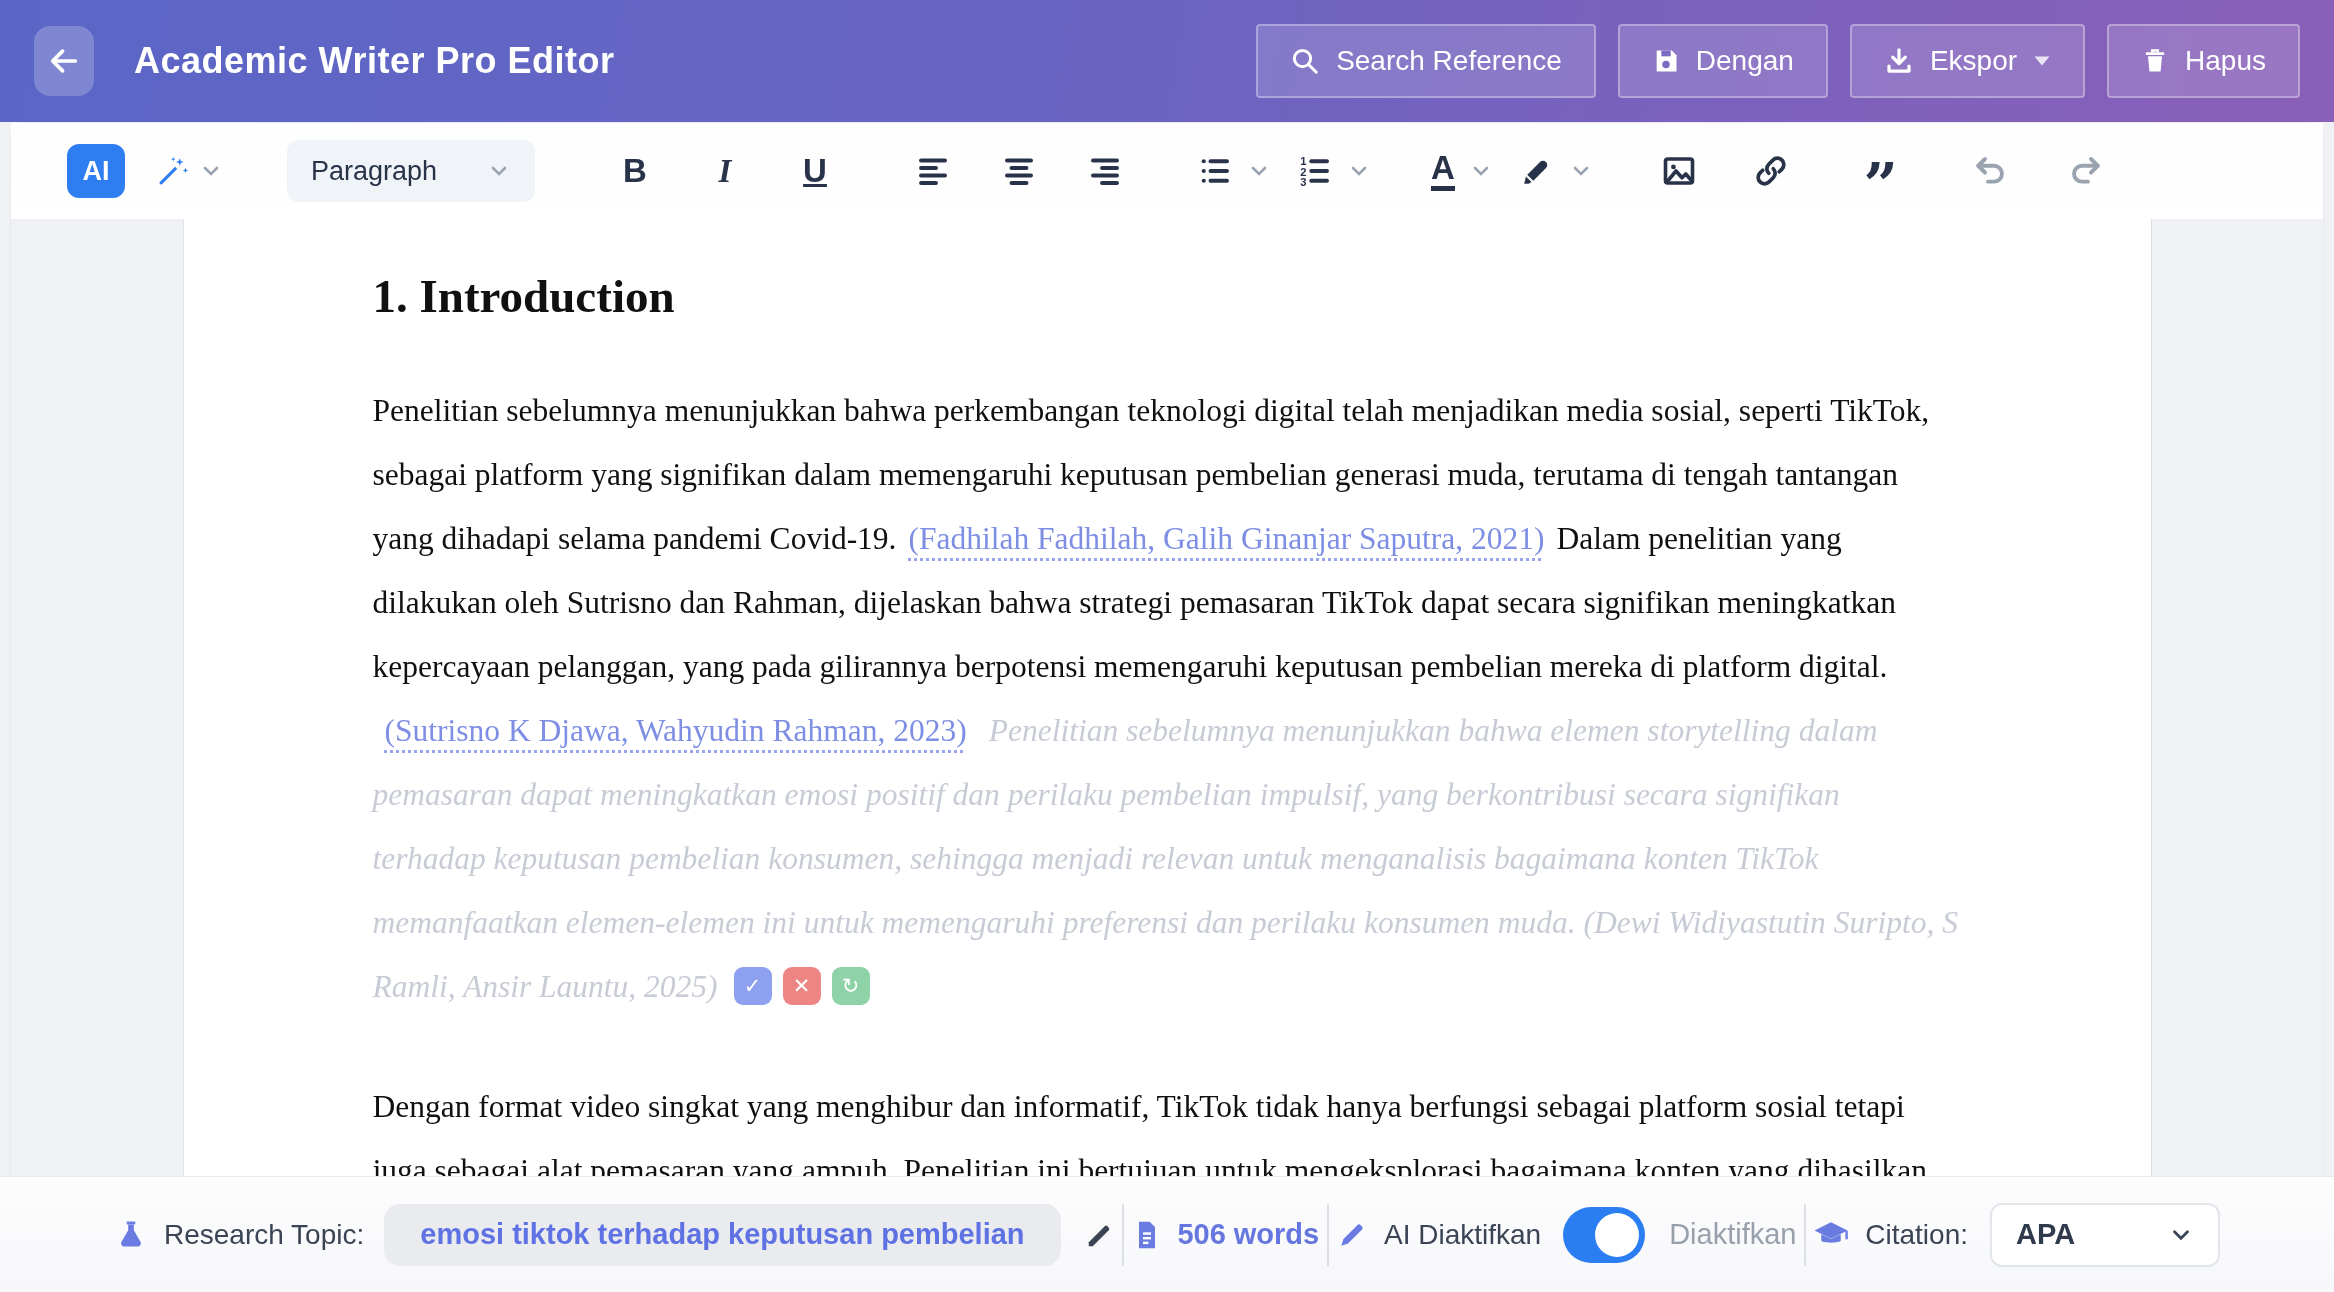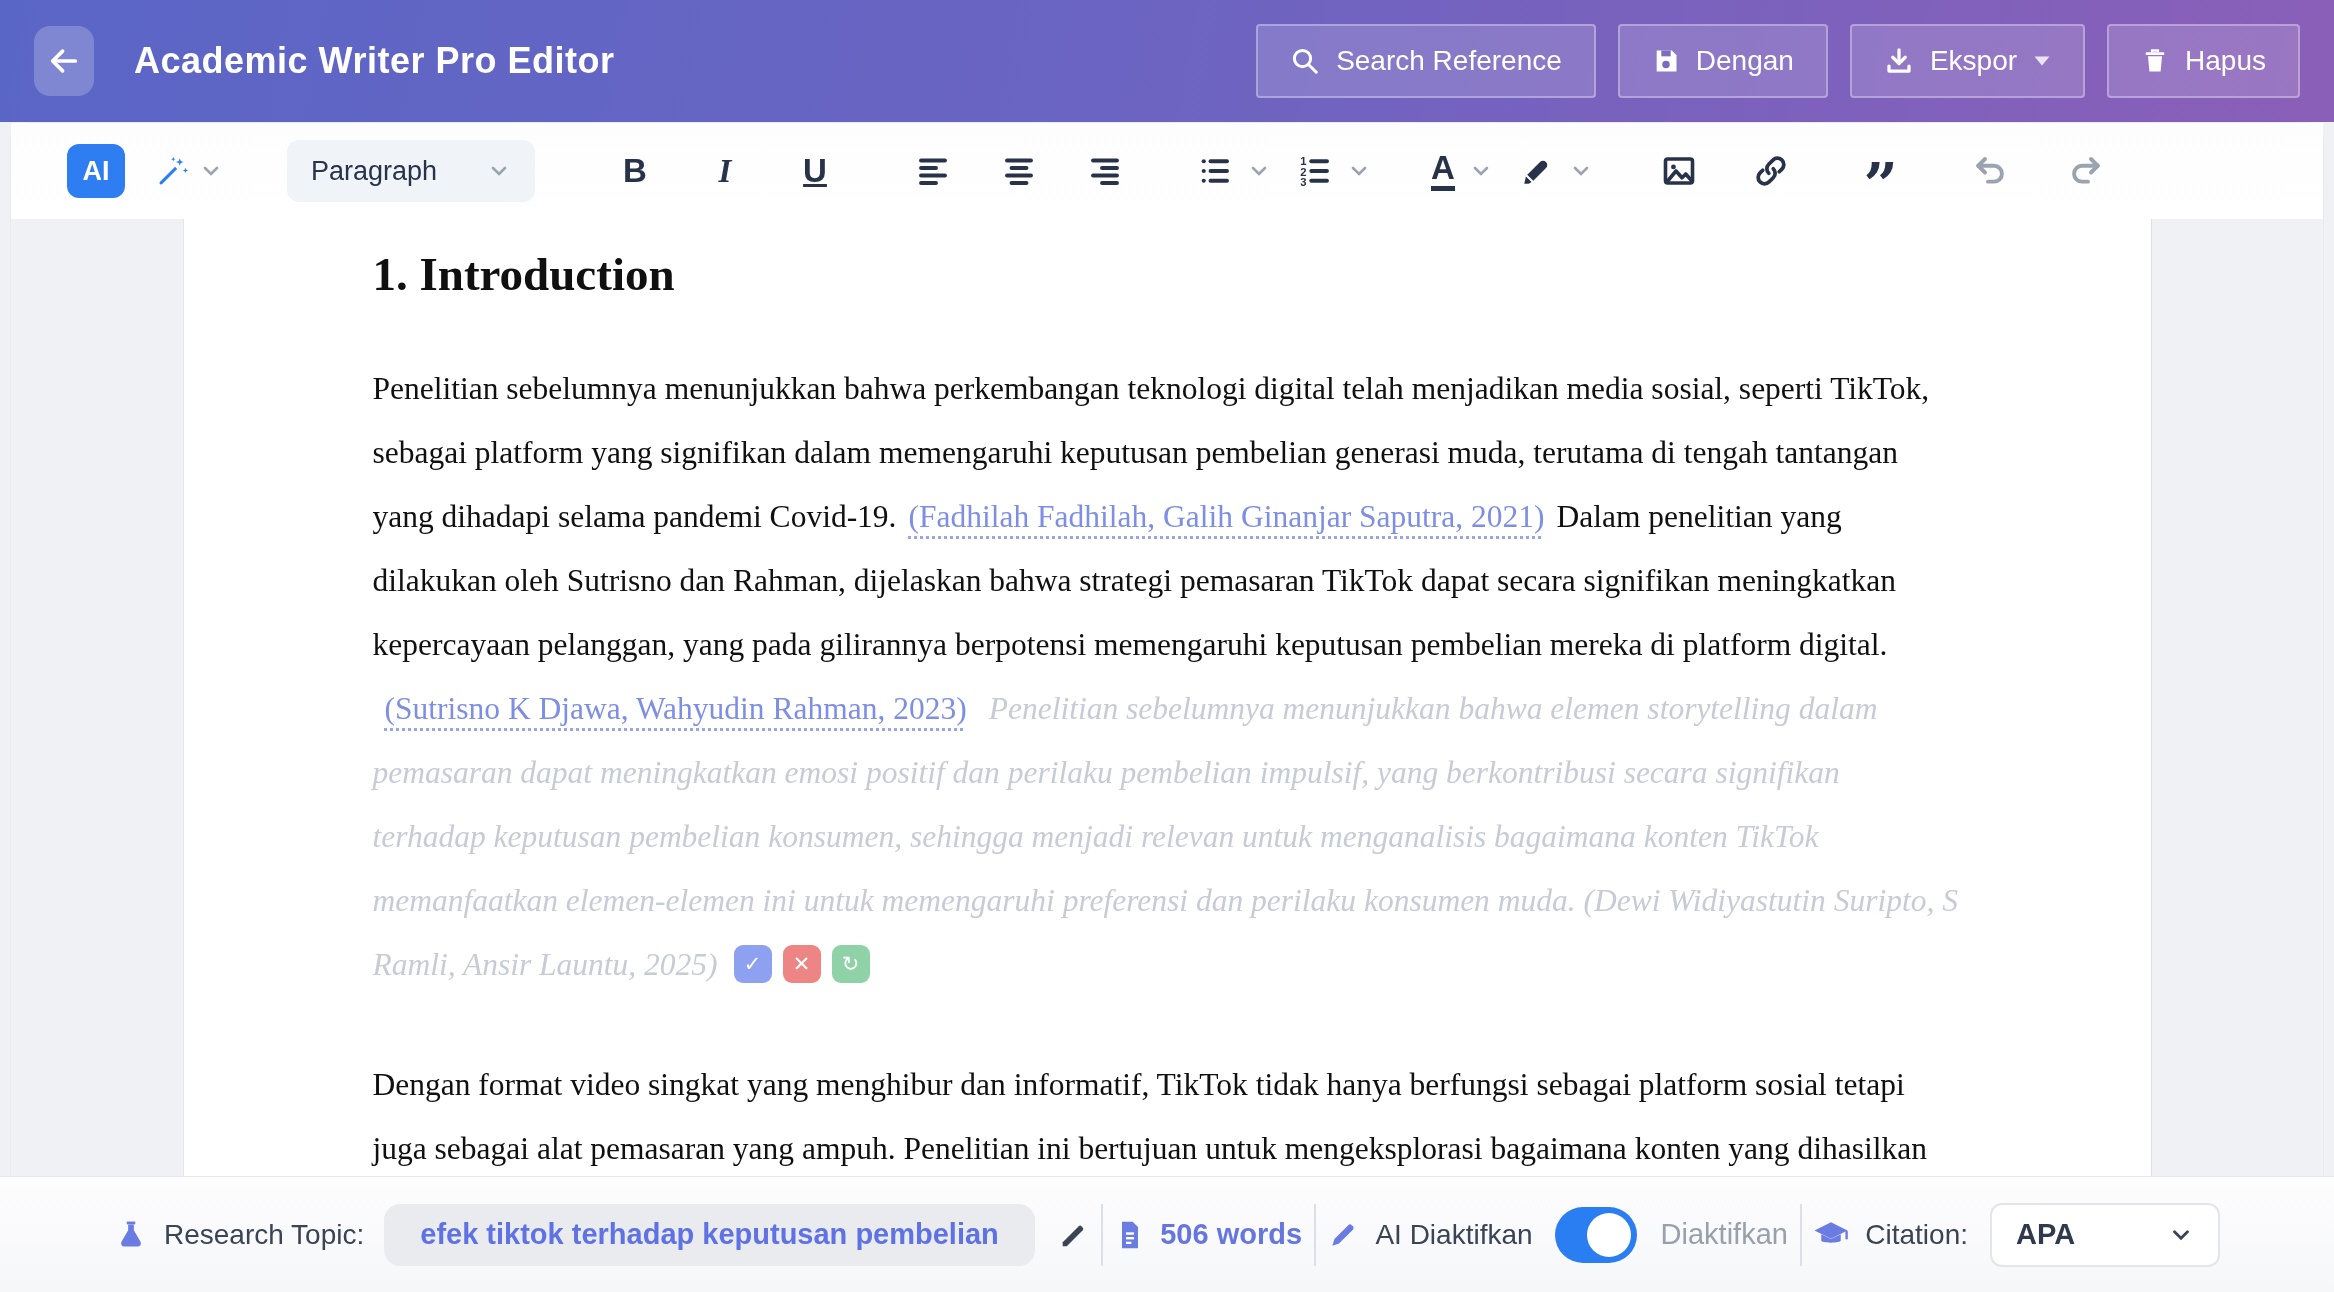--- a/index.html
+++ b/index.html
@@ -89,21 +89,21 @@
   .doc-area {
     height:957px; background:#f0f1f4; overflow:hidden; position:relative;
   }
   .page {
     width:1969px; height:100%; margin:0 auto; background:#ffffff;
     border-left:1px solid #e3e5e9; border-right:1px solid #dddfe4;
     padding:18px 190px 0 189px;
     font-family:"Liberation Serif", serif; color:#101010;
   }
   .doc-heading {
-    font-size:47px; font-weight:700; margin:10px 0 0 0;
+    font-size:47px; font-weight:700; margin:32px 0 0 0;
     font-family:"Liberation Serif", serif;
   }
   .doc-p {
     font-size:31.5px; line-height:64px; margin-top:56px; text-align:left;
   }
   .doc-citation {
     color:#7e8ee4; margin:0 12px; cursor:pointer;
     text-decoration:underline dotted #98a5ec 2.5px;
     text-underline-offset:9px;
   }
@@ -398,21 +398,21 @@
 
 <footer class="app-footer">
   <div class="ft-group">
     <span class="accent" style="display:flex;">
       <svg width="34" height="34" viewBox="0 0 24 24" fill="currentColor">
           <path d="M9 2.5h6v2H9z"></path>
           <path d="M10 4.5h4v4.2l4.7 8.1a2.2 2.2 0 0 1-1.9 3.3H7.2a2.2 2.2 0 0 1-1.9-3.3L10 8.7z"></path>
         </svg>
     </span>
     <span class="ft-label">Research Topic:</span>
-    <span class="topic-pill">efek tiktok terhadap keputusan pembelian</span>
+    <span class="topic-pill">emosi tiktok terhadap keputusan pembelian</span>
     <span class="edit-pencil">
       <svg width="30" height="30" viewBox="0 0 24 24" fill="currentColor">
           <path d="M3 17.8V21h3.2L19 8.2a1.5 1.5 0 0 0 0-2.1L17.9 5a1.5 1.5 0 0 0-2.1 0z"></path>
         </svg>
     </span>
   </div>
 
   <div class="ft-div"></div>
 
   <div class="ft-group">

